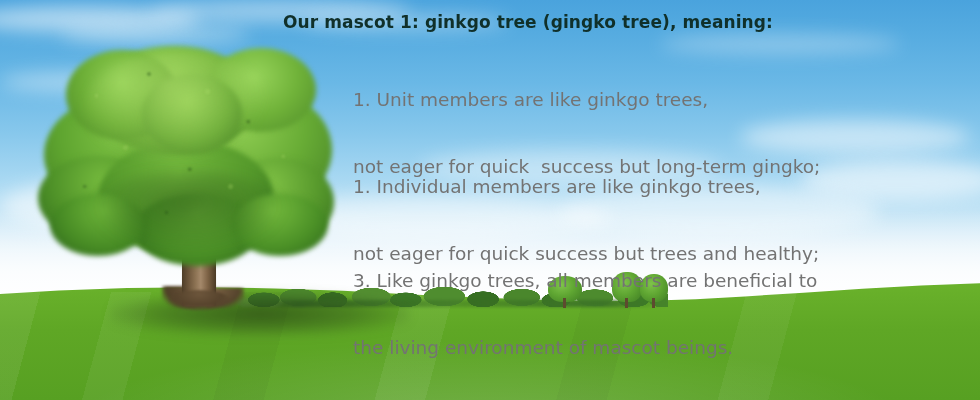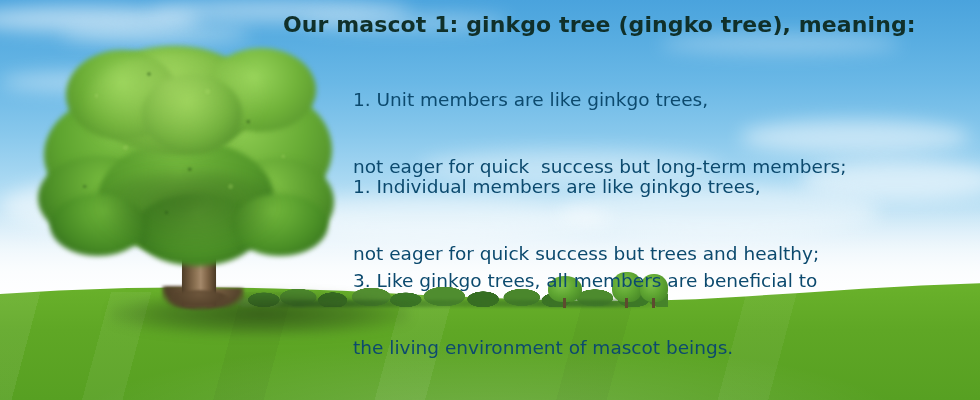--- a/index.html
+++ b/index.html
@@ -243,29 +243,29 @@
     filter:blur(1px);
     pointer-events:none;
   }
 
   
   .text-block {
     position:absolute; left:0; top:0; width:980px; height:300px;
   }
   .headline {
     position:absolute; left:283px; top:12px;
-    font-size:22px; font-weight:bold;
+    font-size:17px; font-weight:bold;
     color:#10302a;
     letter-spacing:.1px;
     white-space:pre;
   }
   .para { position:absolute; left:353px; white-space:pre; }
   .para .line {
     font-size:18.5px;
-    color:#0c4a6e;
+    color:#737373;
     line-height:29px;
     white-space:pre;
   }
   #para-1 { top:47px; }
   #para-2 { top:134px; }
   #para-3 { top:228px; }
 </style>
 </head>
 <body>
 
@@ -333,21 +333,21 @@
       <div class="canopy-shade"></div>
       <div class="canopy-texture"></div>
     </div>
   </div>
 
   <div class="text-block">
     <div class="headline">Our mascot 1: ginkgo tree (gingko tree), meaning:</div>
 
     <div class="para" id="para-1">
       <div class="line">1. Unit members are like ginkgo trees,</div>
-      <div class="line">not eager for quick  success but long-term members;</div>
+      <div class="line">not eager for quick  success but long-term gingko;</div>
     </div>
 
     <div class="para" id="para-2">
       <div class="line">1. Individual members are like ginkgo trees,</div>
       <div class="line">not eager for quick success but trees and healthy;</div>
     </div>
 
     <div class="para" id="para-3">
       <div class="line">3. Like ginkgo trees, all members are beneficial to</div>
       <div class="line">the living environment of mascot beings.</div>

